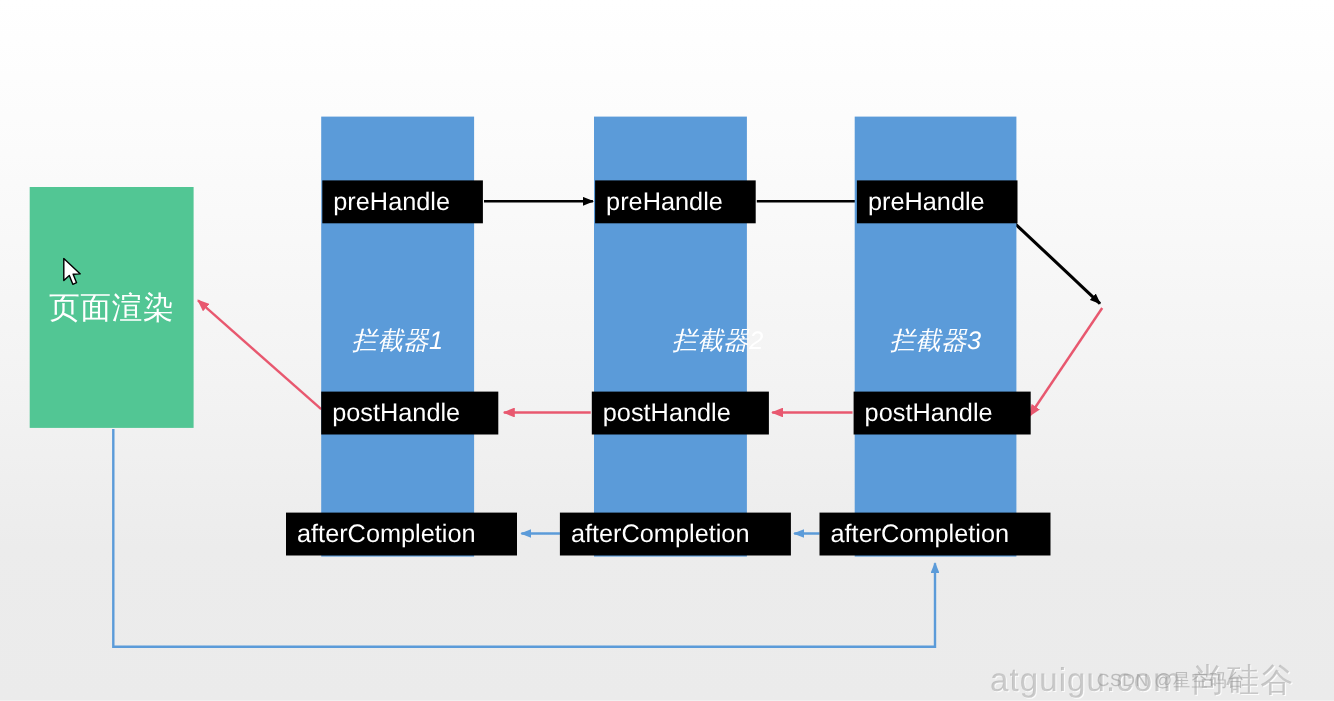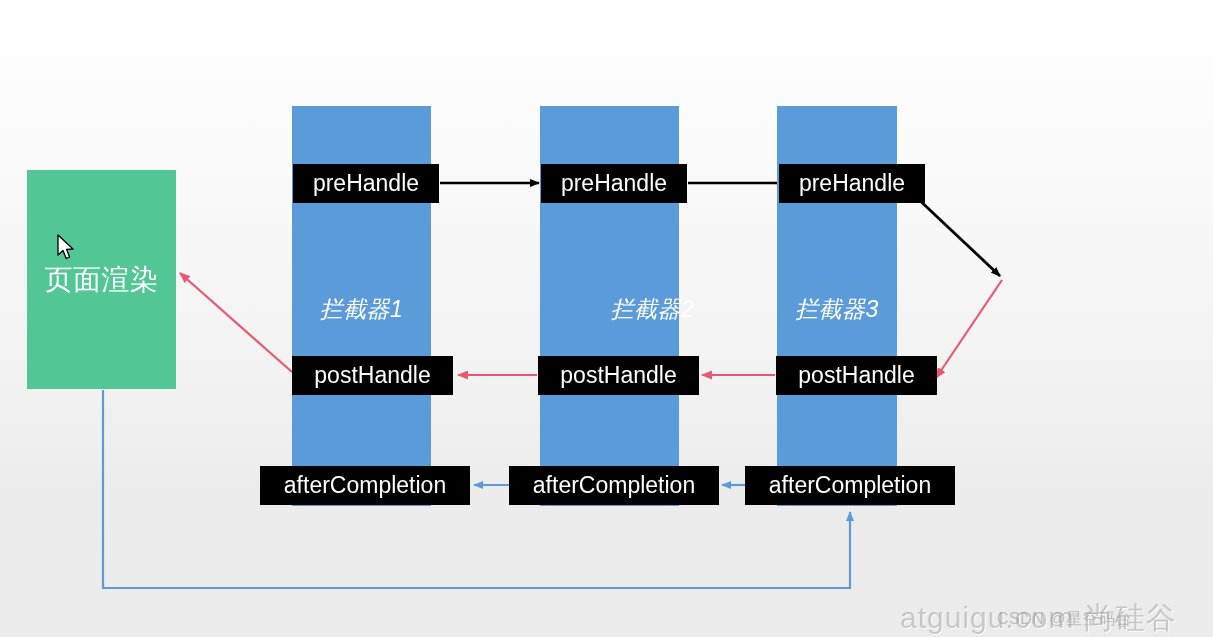--- a/index.html
+++ b/index.html
@@ -57,21 +57,20 @@
     letter-spacing: 0.5px;
     white-space: nowrap;
   }
   
   .chip {
     position: absolute;
     background: #000000;
     color: #ffffff;
     display: flex;
     align-items: center;
-    justify-content: center;
     font-size: 23px;
     white-space: nowrap;
     box-sizing: border-box;
     padding: 16px 10px;
   }
   
   #cursor {
     position: absolute;
     width: 20px;
     height: 28px;
@@ -127,21 +126,21 @@
   </svg>
 
   <div class="col" style="left:292px; top:106px; width:139px; height:400px;">
     <div class="col-label" style="top:188px;">拦截器1</div>
   </div>
 
   <div class="col" style="left:540px; top:106px; width:139px; height:400px;">
     <div class="col-label" style="top:188px;margin-left:43px;">拦截器2</div>
   </div>
 
-  <div class="col" style="left:777px; top:106px; width:120px; height:400px;">
+  <div class="col" style="left:777px; top:106px; width:147px; height:400px;">
     <div class="col-label" style="top:188px;">拦截器3</div>
   </div>
 
   <div class="greenbox" style="left:27px; top:170px; width:149px; height:219px;">
     <span>页面渲染</span>
   </div>
 
 
   <div class="chip" style="left:293px; top:164px; width:146px; height:39px;">
     <span>preHandle</span>

